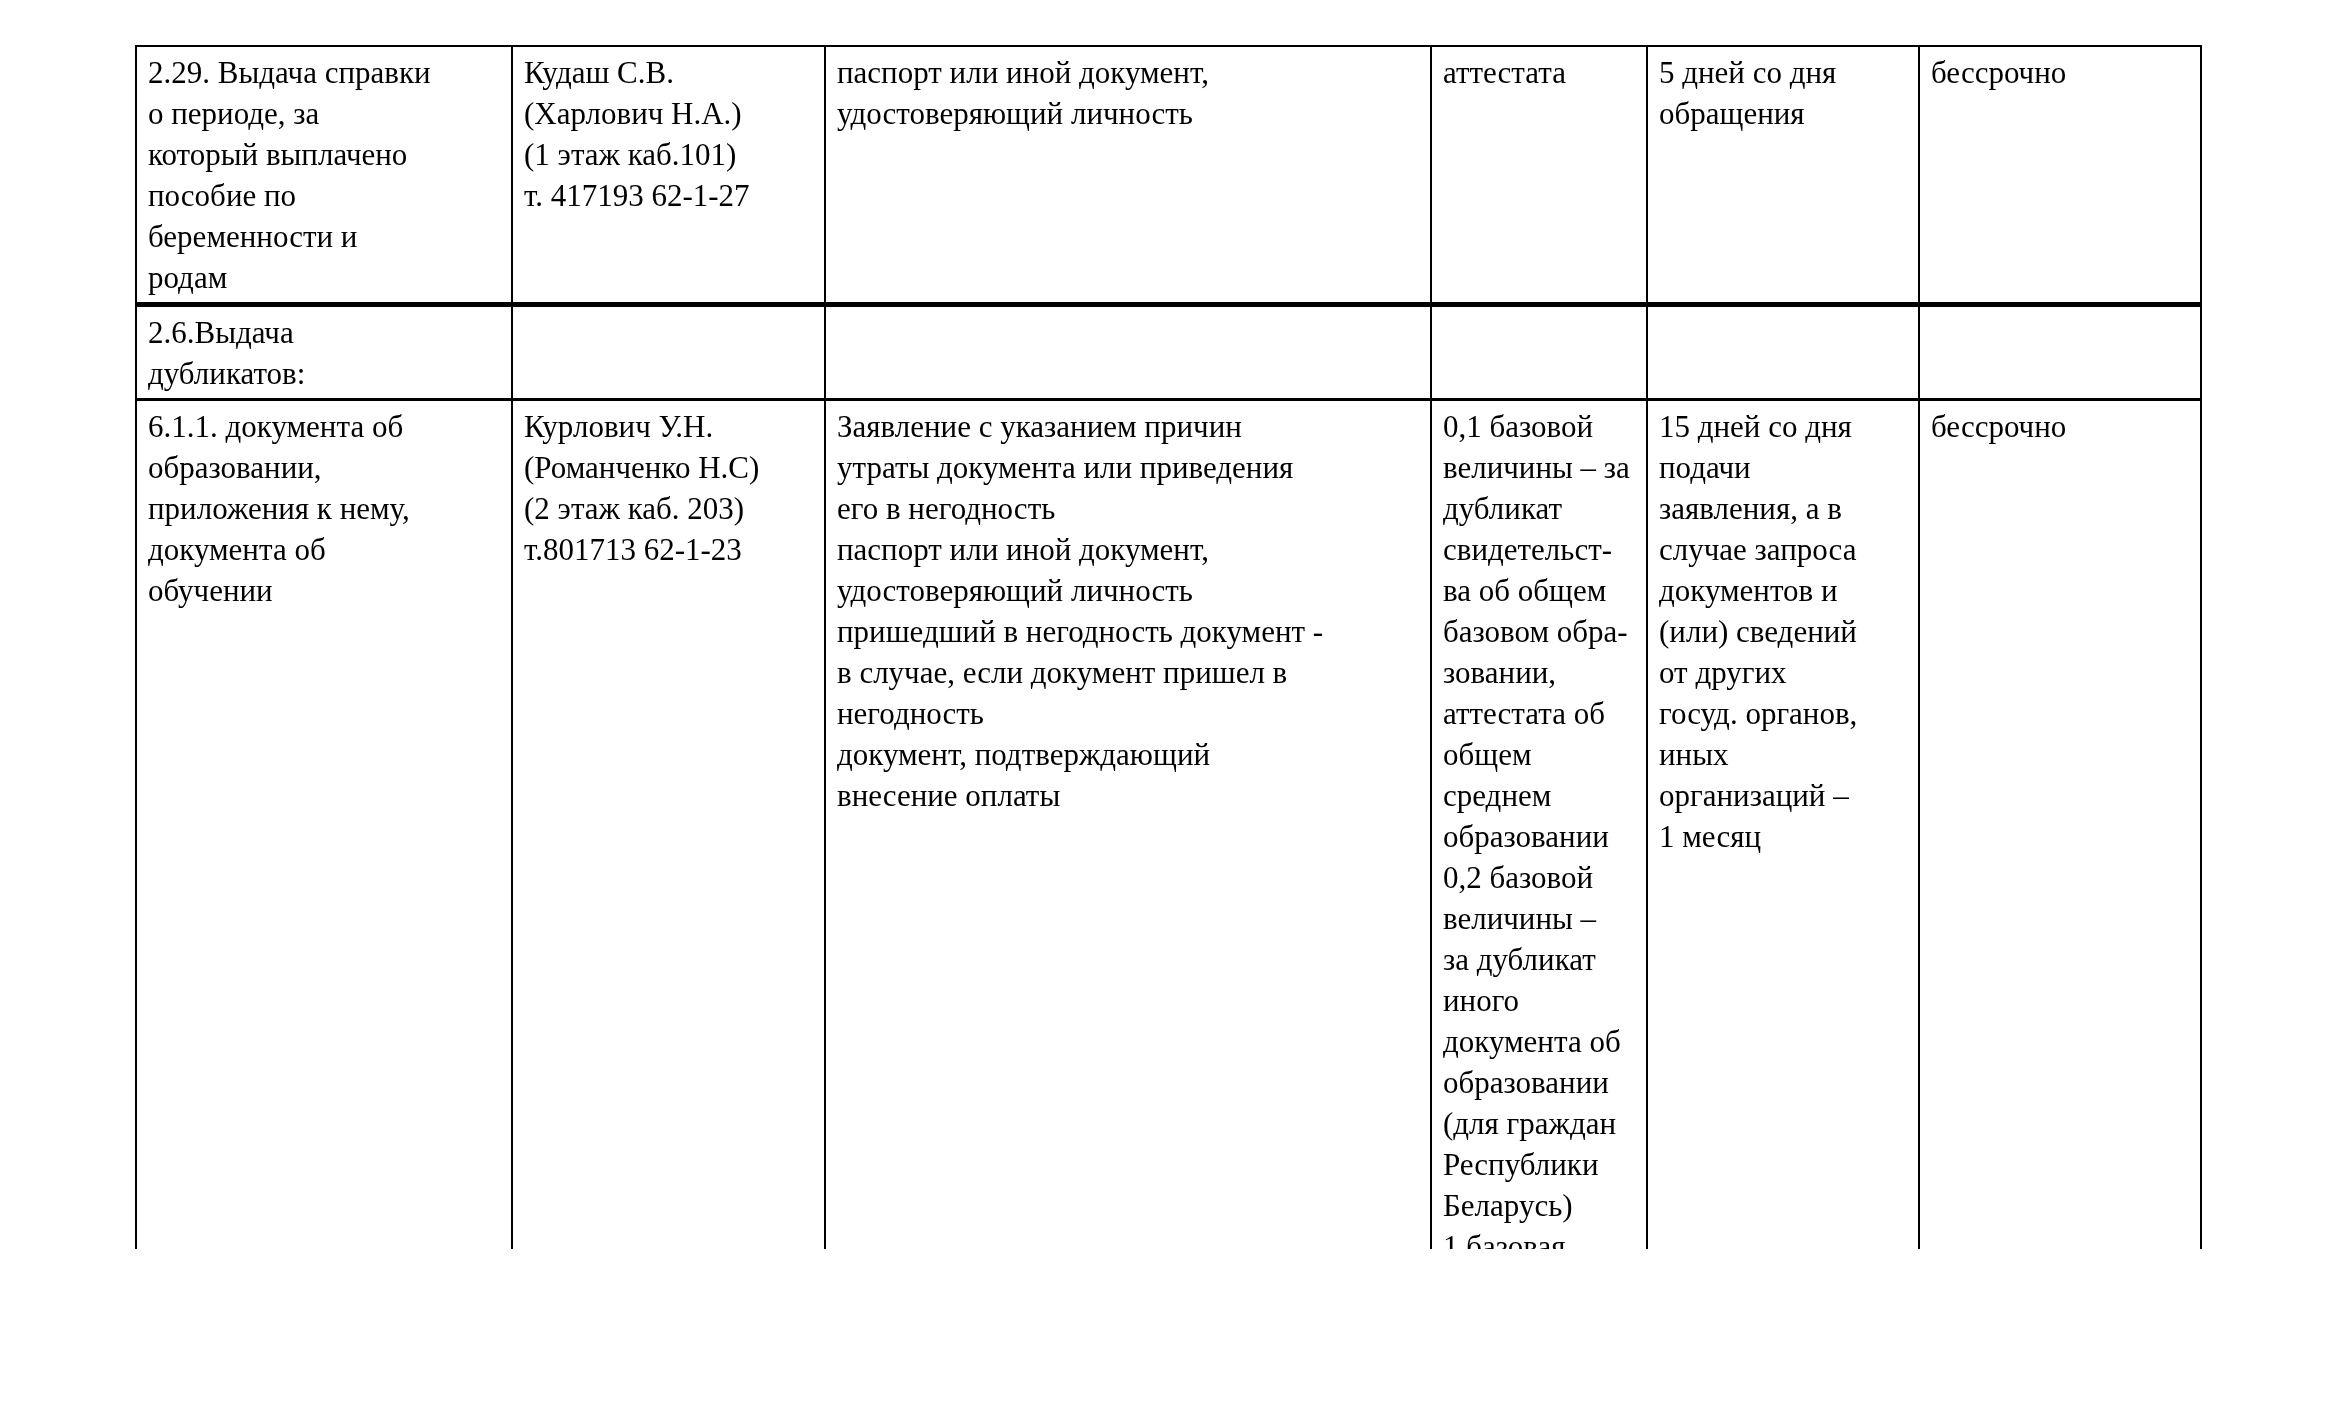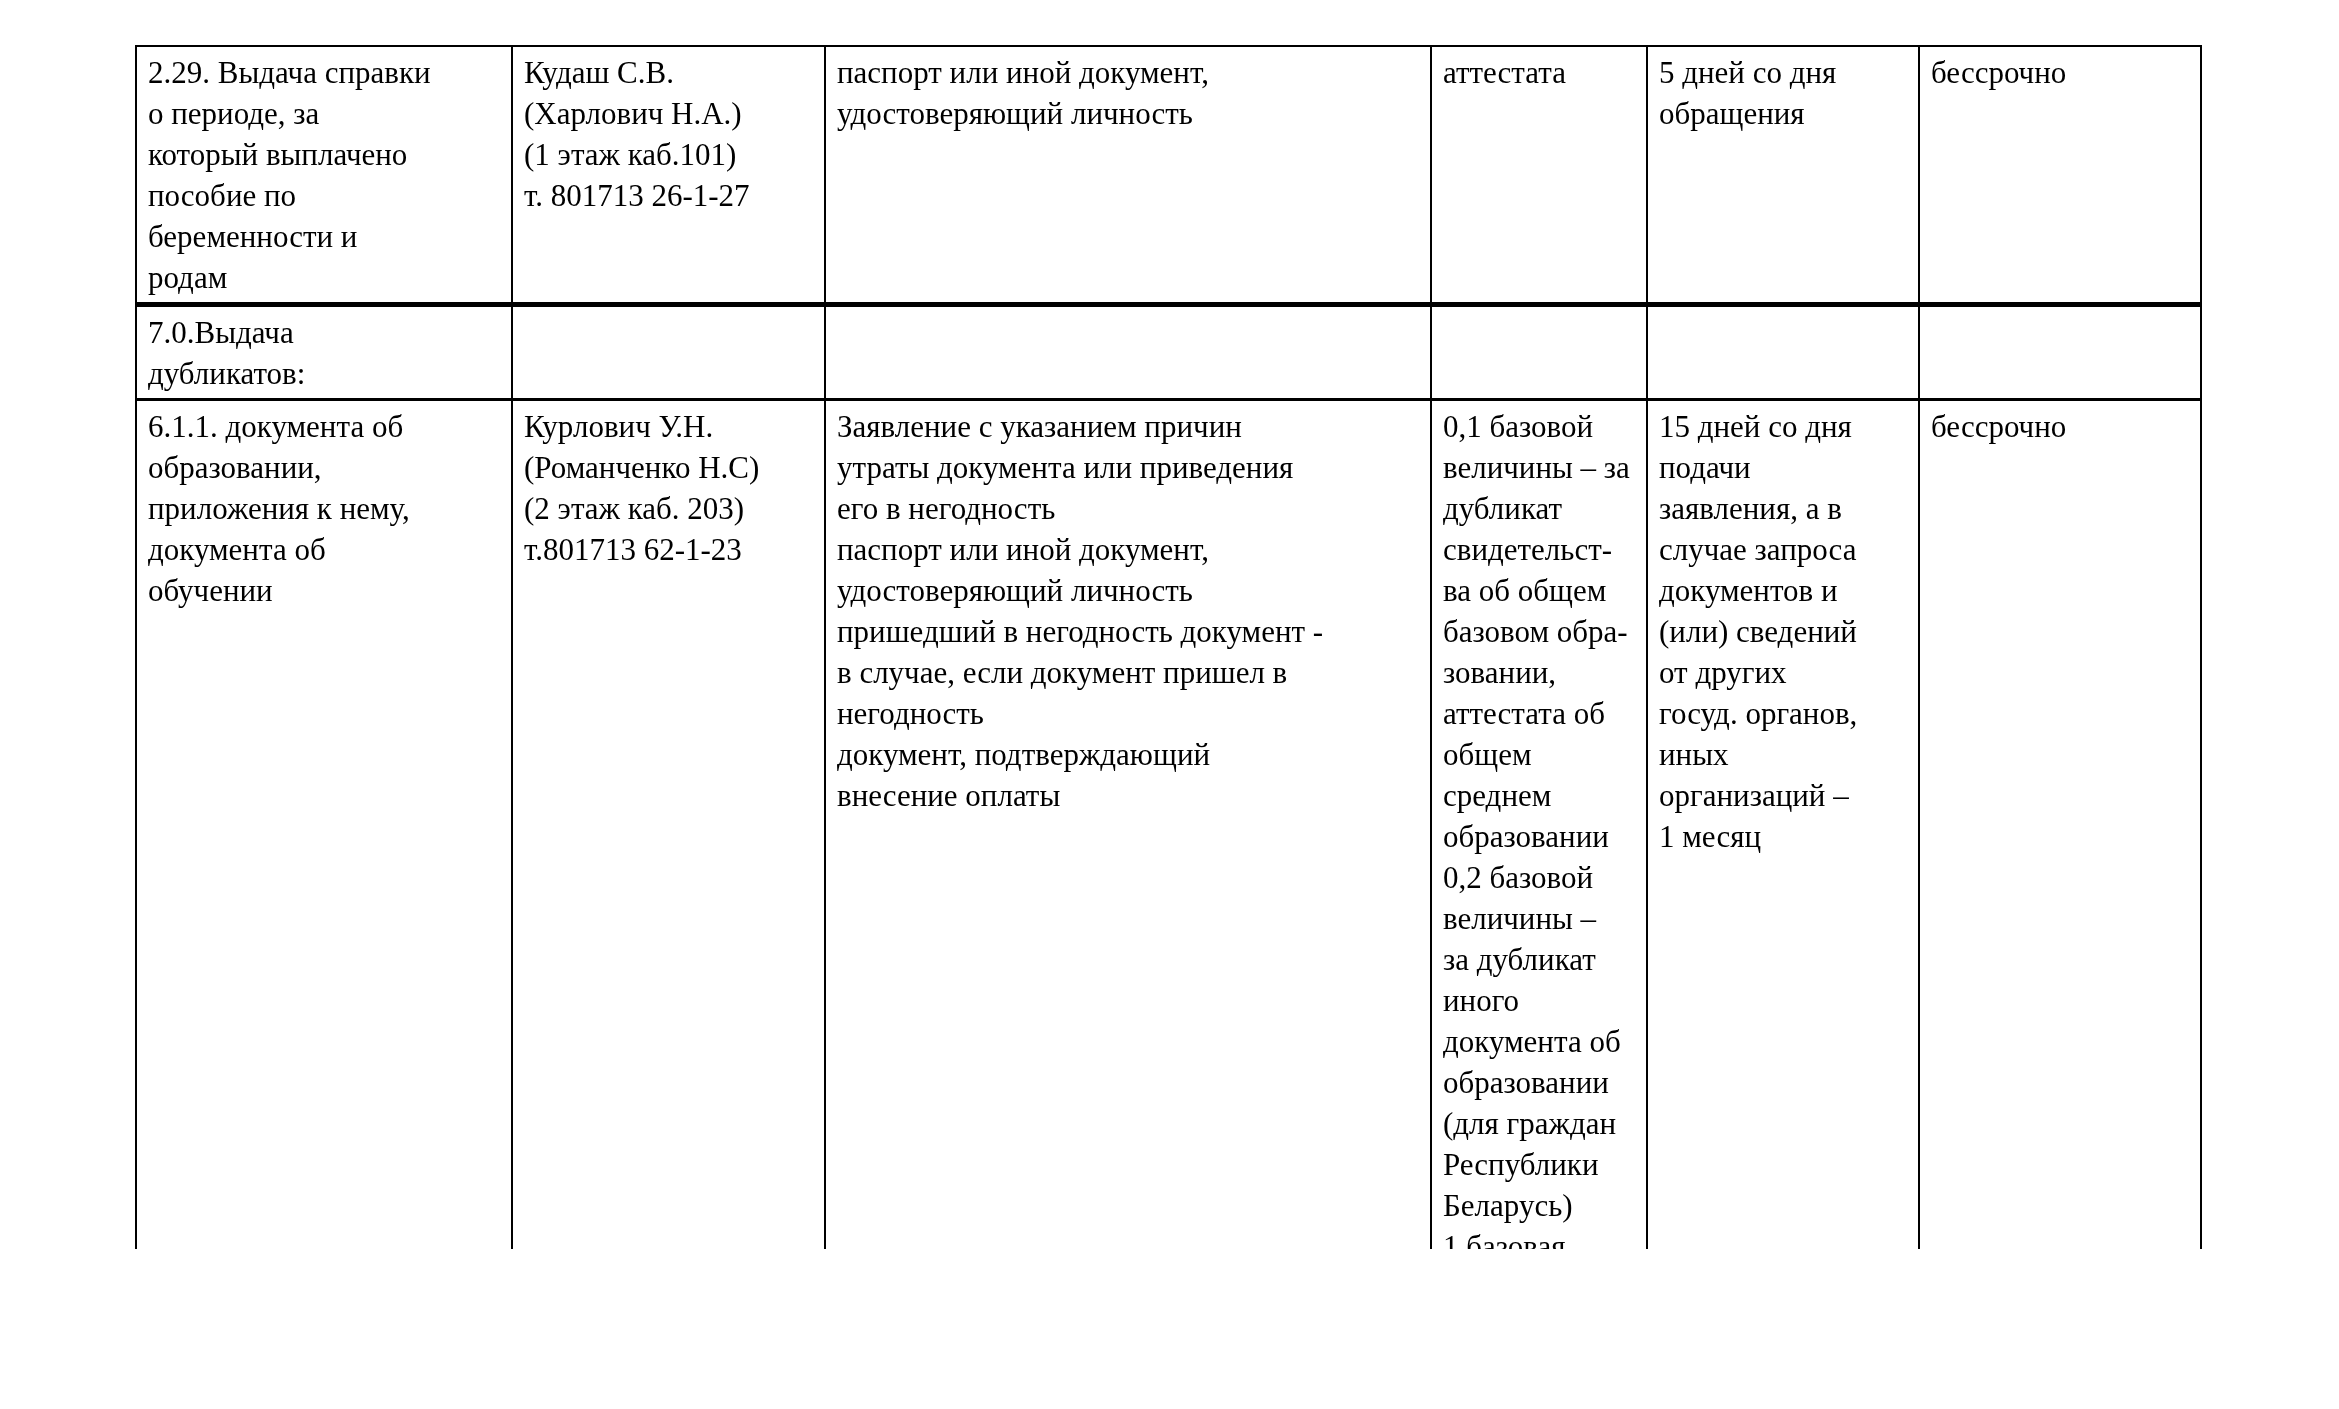--- a/index.html
+++ b/index.html
@@ -67,30 +67,30 @@
       <tr class="row-1">
         <td>2.29. Выдача справки
 о периоде, за
 который  выплачено
 пособие по
 беремен­ности и
 родам</td>
         <td>Кудаш С.В.
 (Харлович Н.А.)
 (1 этаж каб.101)
-т. 801713 26-1-27</td>
+т. 417193 62-1-27</td>
         <td>паспорт или иной документ,
 удостоверяющий личность</td>
         <td>аттестата</td>
         <td>5 дней со дня
 обращения</td>
         <td>бессрочно</td>
       </tr>
       <tr class="row-2">
-        <td>7.0.Выдача
+        <td>2.6.Выдача
 дубликатов:</td>
         <td></td>
         <td></td>
         <td></td>
         <td></td>
         <td></td>
       </tr>
       <tr class="row-3">
         <td>6.1.1. документа об
 образовании,

